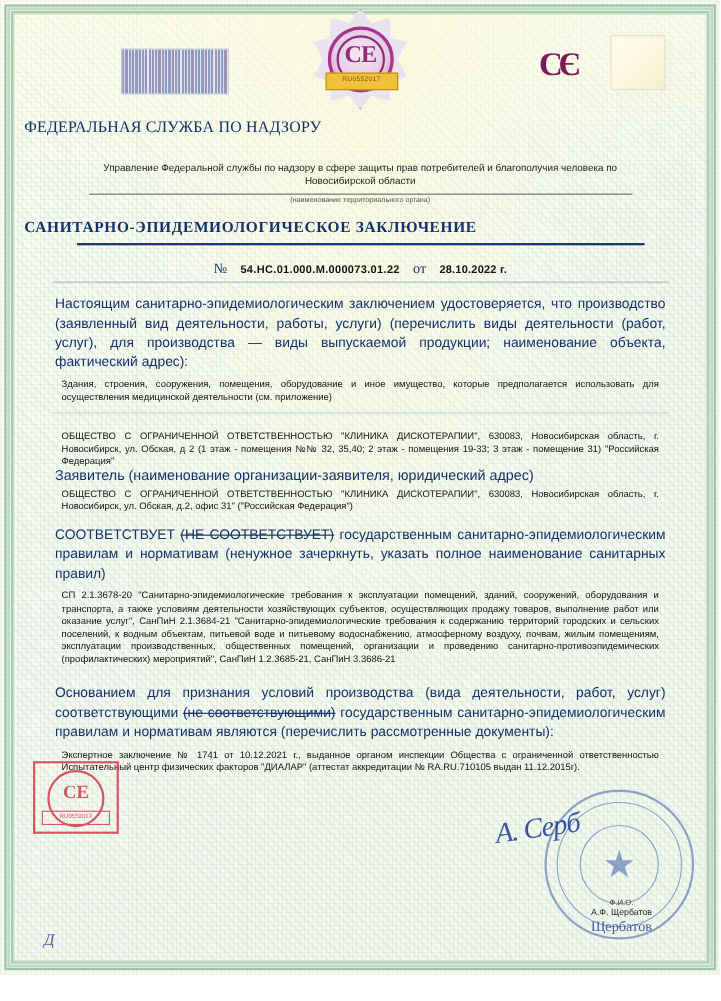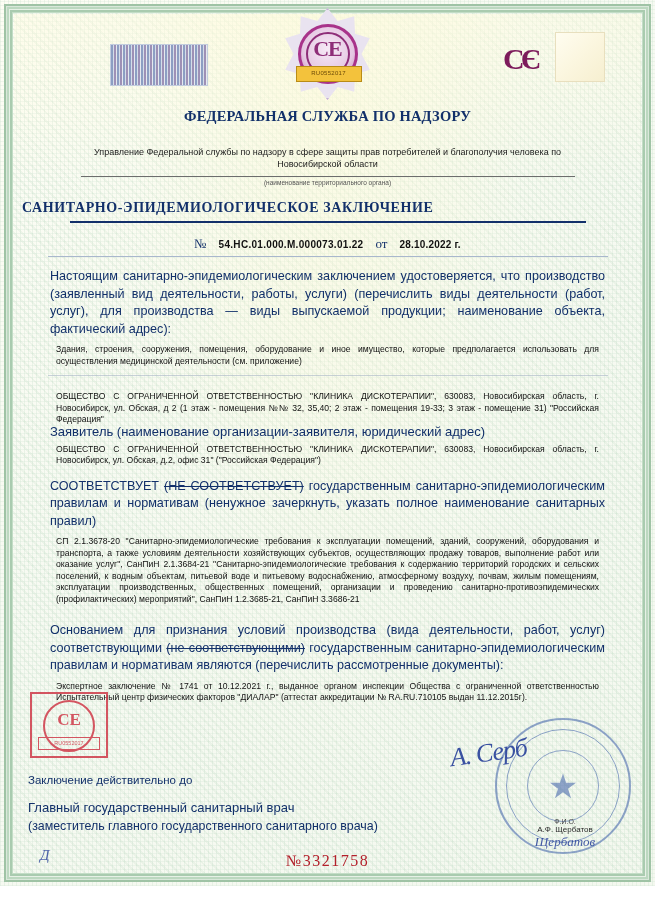--- a/index.html
+++ b/index.html
@@ -149,43 +149,42 @@
     background: #f3c23c;
     border: 1px solid #b98c16;
     font-size: 6px;
     color: #6d4b08;
     text-align: center;
     line-height: 13px;
     letter-spacing: .3px;
   }
   .ce-mark {
     position: absolute;
-    right: 96px;
+    right: 109px;
     top: 42px;
     font-family: "Liberation Serif", serif;
     font-size: 30px;
     font-weight: bold;
     color: #7c1b5b;
     letter-spacing: -4px;
   }
   .holo {
     position: absolute;
     right: 28px;
     top: 32px;
     width: 48px;
     height: 48px;
     background: linear-gradient(135deg, #fffdf0 0%, #fbf6df 50%, #f6efd0 100%);
     border: 1px solid #e8dfbe;
   }
 
   
   .agency-line1, .agency-line2 {
-    text-align: center;
-    font-family: "Liberation Serif", serif;
-    font-weight: bold;
+    font-family: "Liberation Serif", serif;
+    font-weight: normal;
     color: #12306a;
   }
   .agency-line1 { font-size: 14.5px; letter-spacing: .2px; margin-top: 4px; }
   .agency-line2 { font-size: 14.5px; letter-spacing: .2px; margin-top: 3px; }
 
   .org-box {
     margin: 21px auto 0 auto;
     width: 498px;
     font-size: 9px;
     line-height: 12px;
@@ -409,21 +408,20 @@
     color: #444;
     display: block;
   }
   .sign-hand {
     position: absolute;
     right: 26px;
     bottom: 36px;
     width: 128px;
     text-align: center;
     font-family: "Liberation Serif", serif;
-    font-style: italic;
     font-size: 13px;
     color: #27409a;
     opacity: .85;
   }
   .sign-mini {
     position: absolute;
     left: 40px;
     bottom: 22px;
     font-family: "Liberation Serif", serif;
     font-style: italic;
@@ -507,26 +505,20 @@
   </div>
 
   <div class="stamp-blue">
     <div class="b-ring2"></div>
     <div class="b-ring3"></div>
     <div class="b-star">★</div>
   </div>
 
   <div class="sign-ink">А. Серб</div>
 
-  <div class="footer-area">
-    <div class="valid-line">Заключение действительно до</div>
-    <div class="chief-line">Главный государственный санитарный врач</div>
-    <div class="chief-line chief-sub">(заместитель главного государственного санитарного врача)</div>
-    <div class="serial">№3321758</div>
-  </div>
 
   <div class="sign-name">
     <span class="fio">Ф.И.О.</span>
     <span>А.Ф. Щербатов</span>
   </div>
   <div class="sign-hand">Щербатов</div>
   <div class="sign-mini">Д</div>
 </div>
 
 </body></html>

